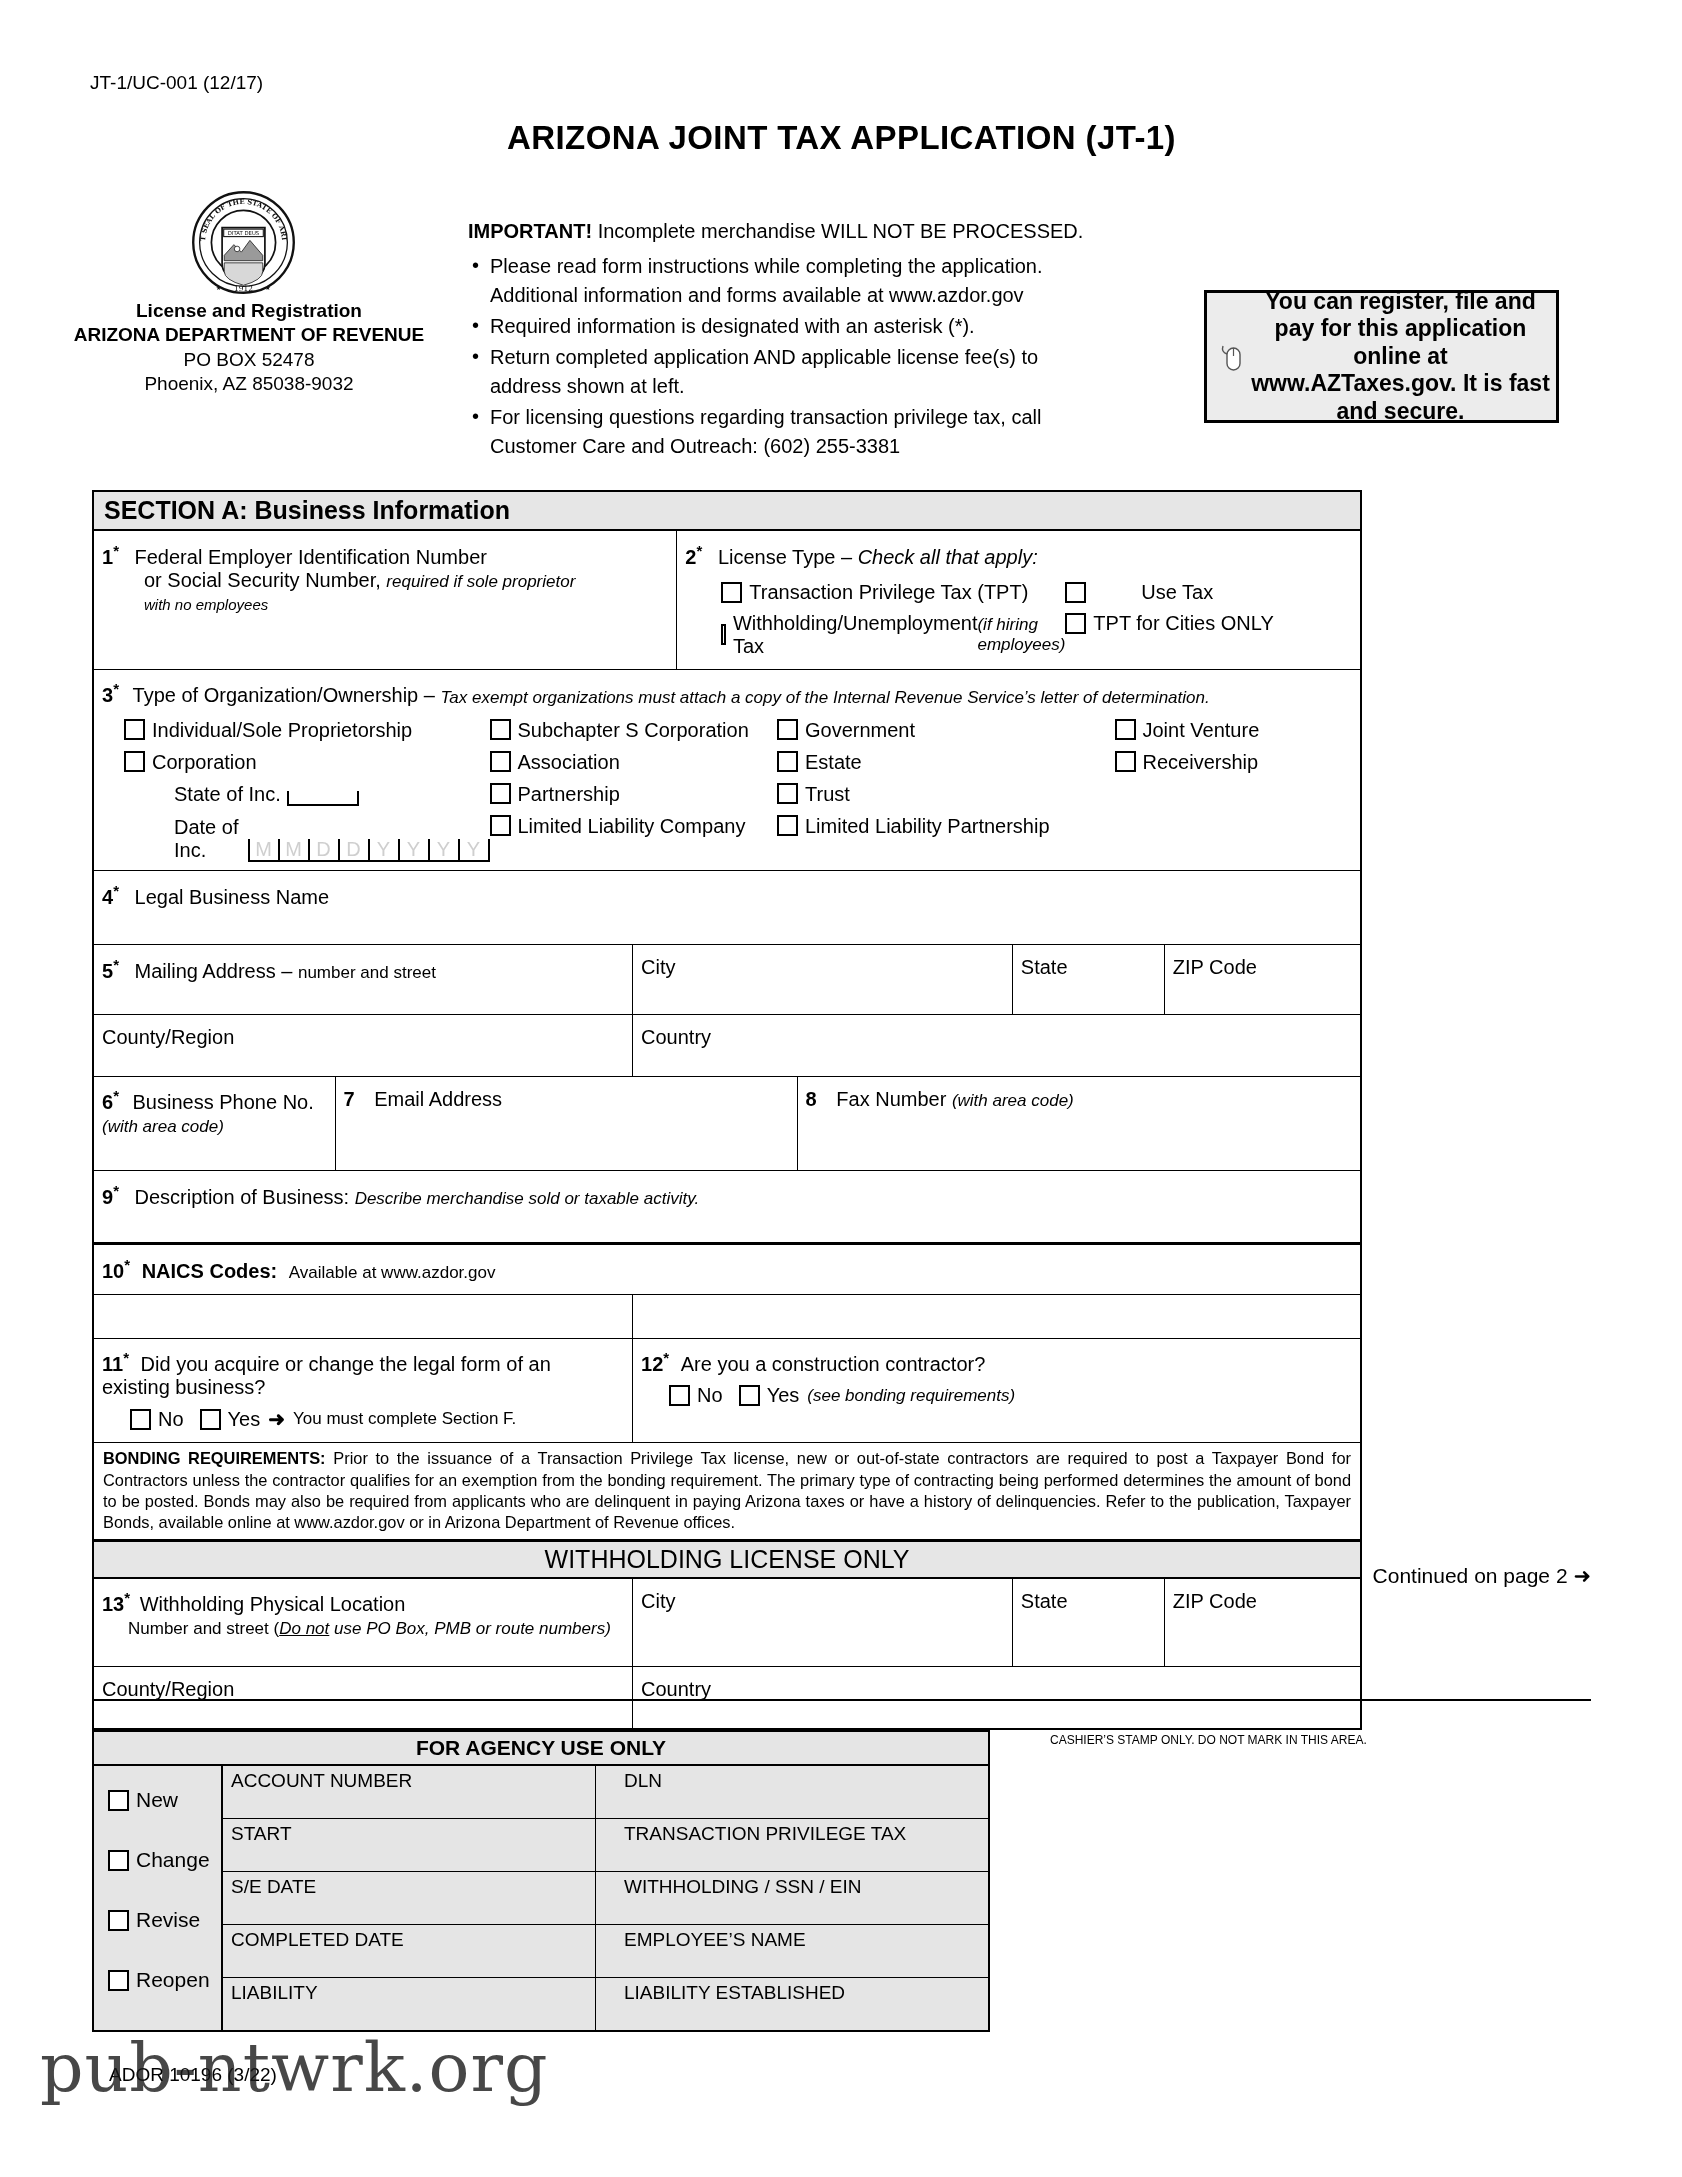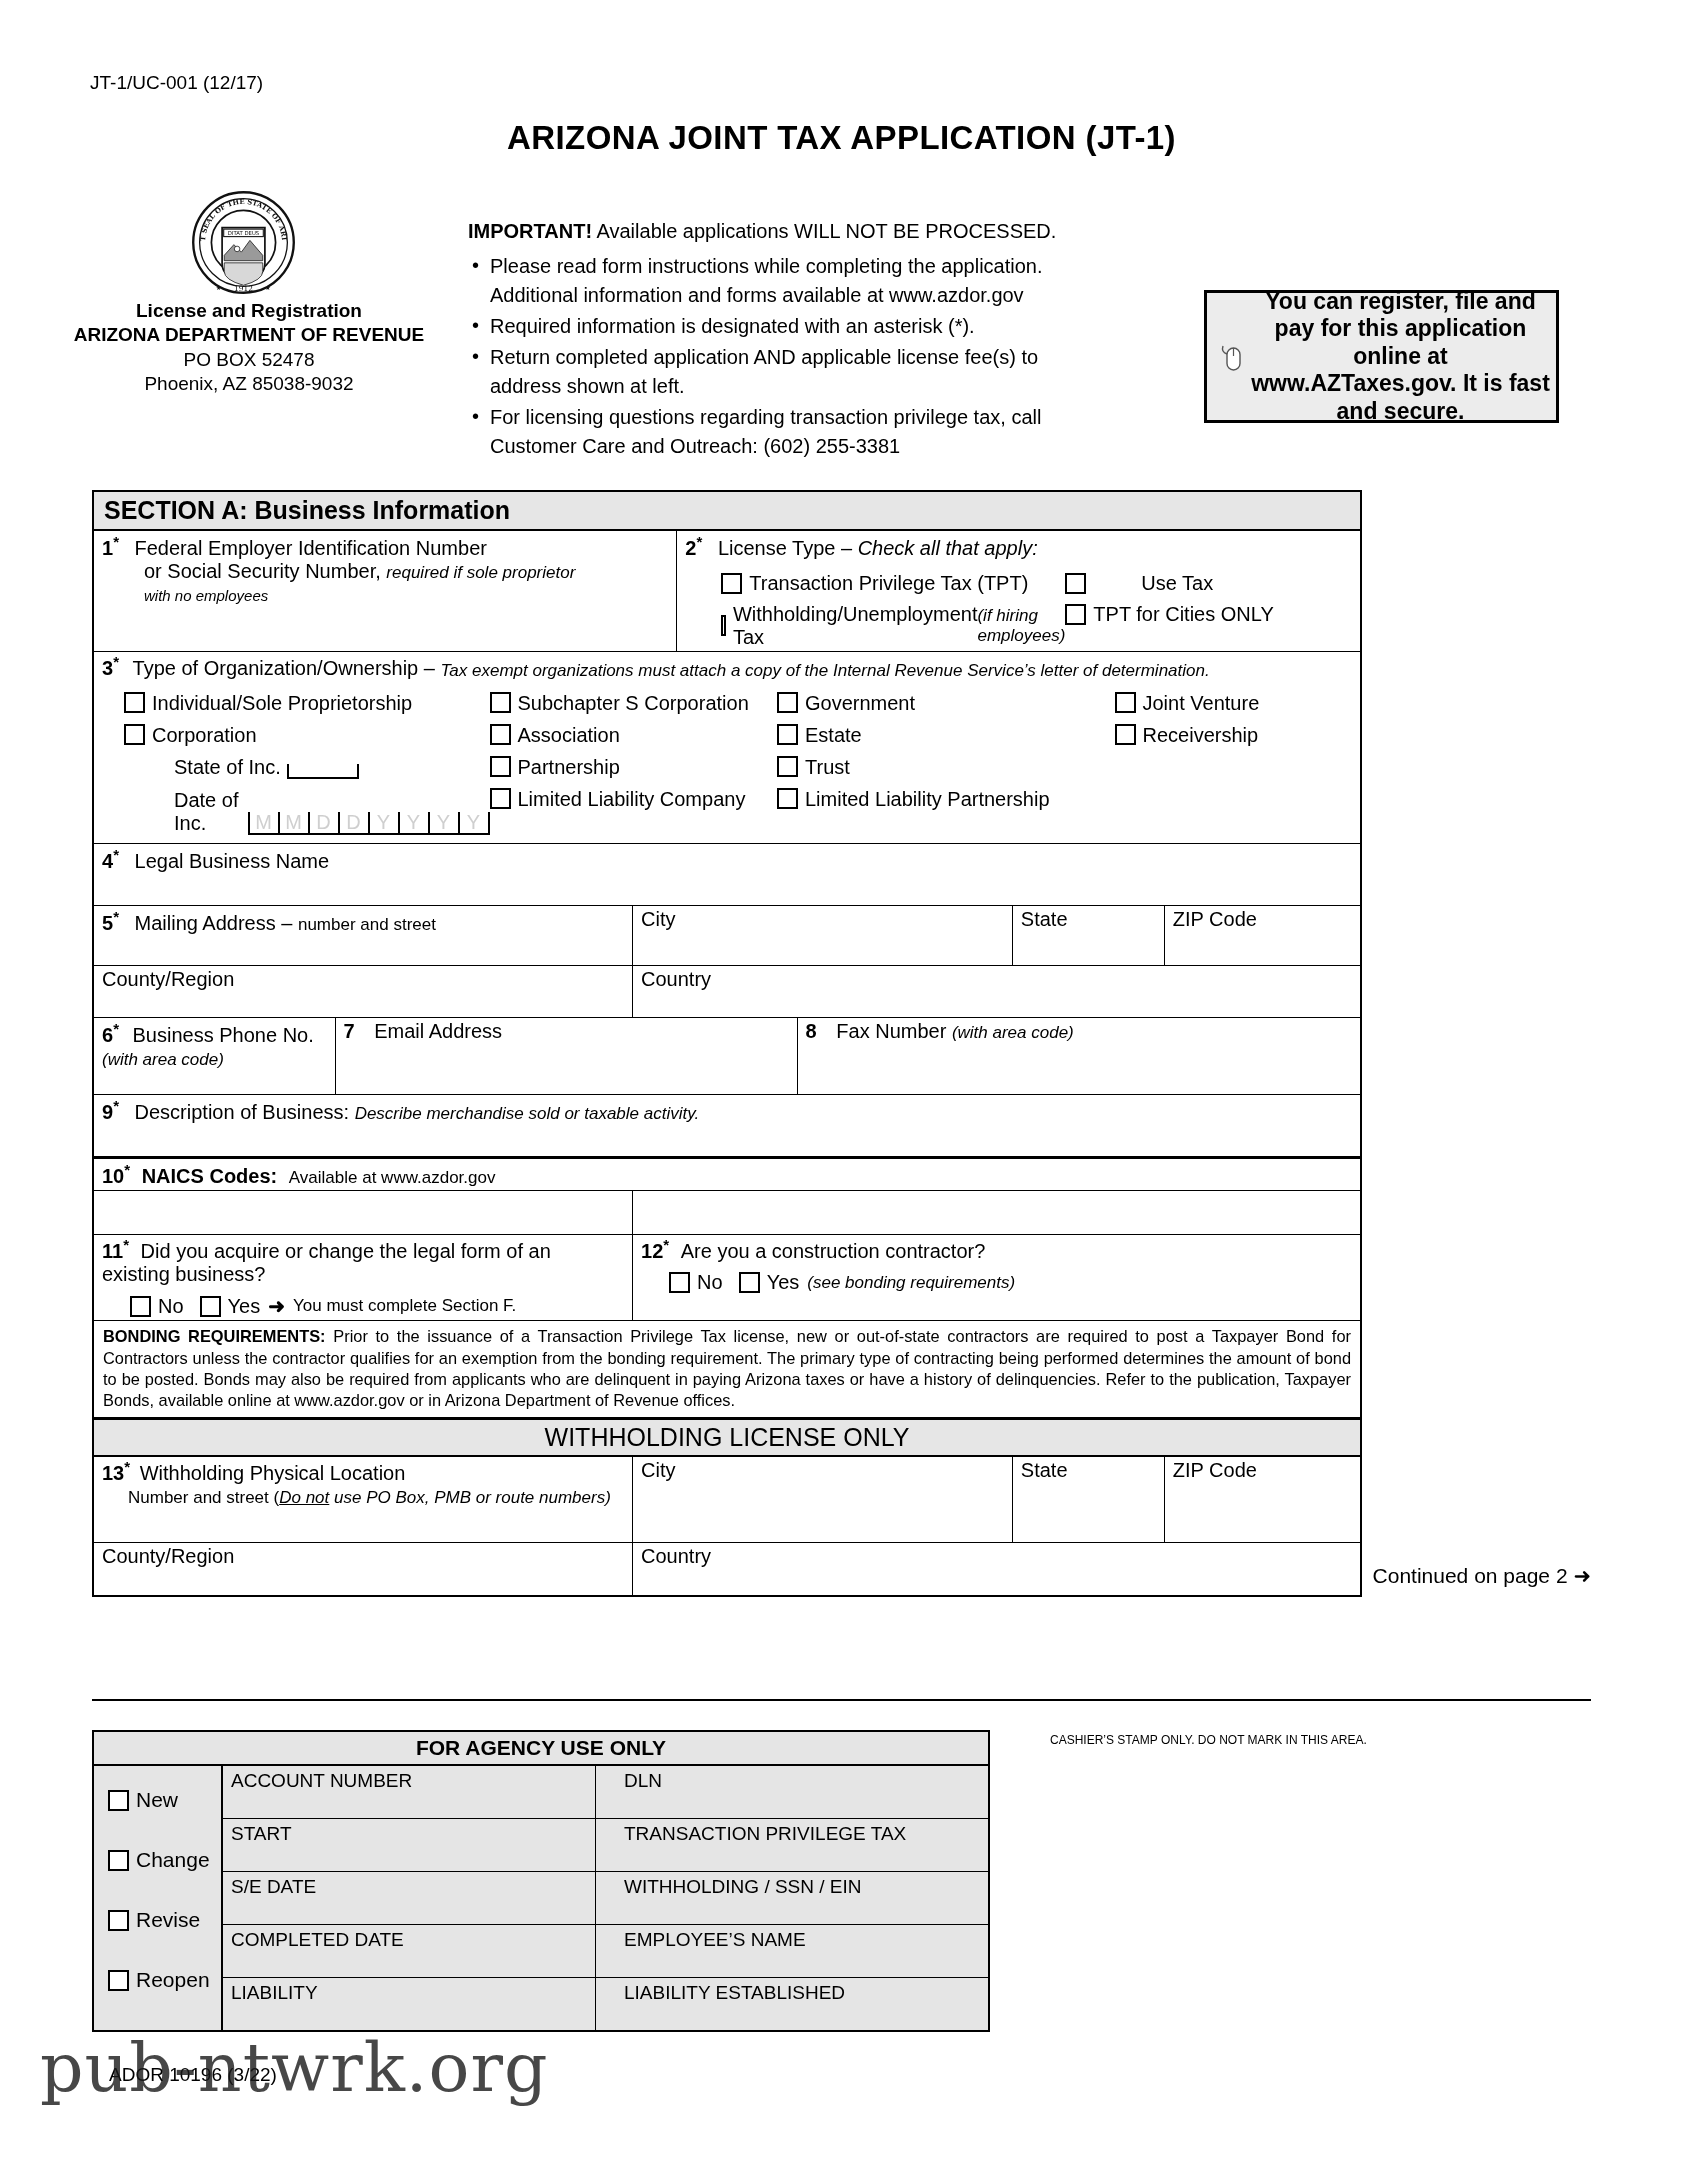--- a/index.html
+++ b/index.html
@@ -35,21 +35,21 @@
   
   .form{position:absolute;left:92px;top:490px;width:1270px;
         border:2px solid #000;box-sizing:border-box;}
   .bandhdr{background:#e6e6e6;border-bottom:2px solid #000;
            font-weight:bold;font-size:25px;padding:4px 10px;}
   .bandctr{background:#e6e6e6;border-top:2px solid #000;border-bottom:2px solid #000;
            text-align:center;font-size:25px;padding:3px 0;}
 
   .row{display:flex;border-bottom:1.5px solid #000;box-sizing:border-box;}
   .row:last-child{border-bottom:none;}
-  .cell{padding:2px 8px;box-sizing:border-box;position:relative;font-size:20px;}
+  .cell{padding:11px 8px;box-sizing:border-box;position:relative;font-size:20px;}
   .bl{border-left:1.5px solid #000;}
 
   .num{font-weight:bold;font-size:20px;}
   .num sup{font-size:15px;font-weight:bold;}
   .ital{font-style:italic;}
   .sm{font-size:17px;}
   .xs{font-size:15px;}
 
   
   .cb{display:inline-block;width:17px;height:17px;border:2.5px solid #000;
@@ -132,21 +132,21 @@
   <div class="addr">
     <div class="b">License and Registration</div>
     <div class="b">ARIZONA DEPARTMENT OF REVENUE</div>
     <div class="n">PO BOX 52478</div>
     <div class="n">Phoenix, AZ  85038-9032</div>
   </div>
 
   <div class="important">
     <div>
       <span class="hdr">IMPORTANT!</span>
-      <span>Available applications WILL NOT BE PROCESSED.</span>
+      <span>Incomplete merchandise WILL NOT BE PROCESSED.</span>
     </div>
     <ul class="bullets">
       <li>Please read form instructions while completing the application. Additional information and forms available at www.azdor.gov</li>
       <li>Required information is designated with an asterisk (*).</li>
       <li>Return completed application AND applicable license fee(s) to address shown at left.</li>
       <li>For licensing questions regarding transaction privilege tax, call Customer Care and Outreach: (602) 255-3381</li>
     </ul>
   </div>
 
   <div class="online">

